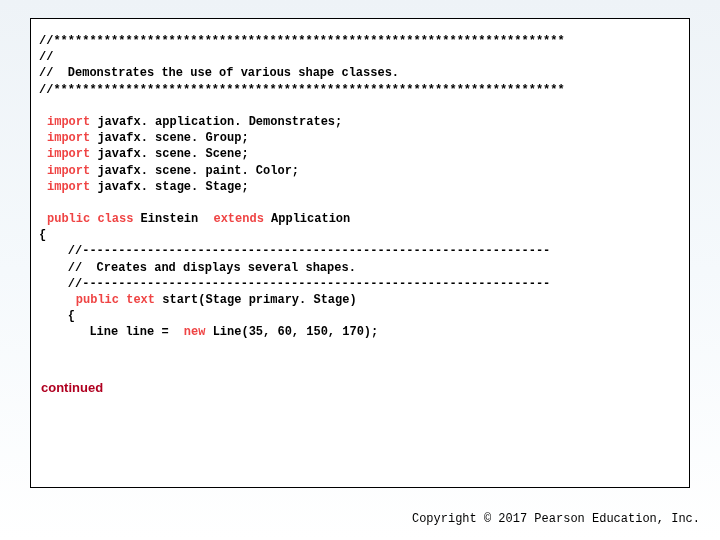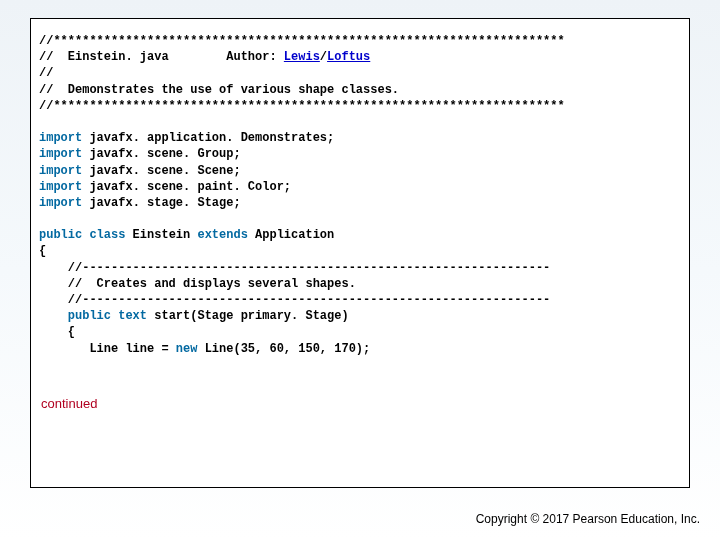--- a/index.html
+++ b/index.html
@@ -18,46 +18,45 @@
     left: 30px;
     top: 18px;
     width: 660px;
     height: 470px;
     border: 1px solid #000;
     background: #ffffff;
     padding: 14px 8px;
     line-height: 1.35;
   }
   .line { white-space: pre; color: #000; }
-  .kw { color: #0369a1; }
+  .kw { color: #ef4444; margin-left: 8px; }
   .link { color: #0000cc; text-decoration: underline; }
   .continued {
     color: #b00020;
     font-family: Arial, sans-serif;
     font-size: 13px;
-    font-weight: normal;
+    font-weight: bold;
     margin-top: 22px;
     margin-left: 2px;
   }
   .copyright {
     position: absolute;
     right: 20px;
     bottom: 14px;
-    font-family: Liberation Sans, sans-serif;
+    font-family: Liberation Mono, monospace;
     font-size: 12px;
     font-weight: normal;
     color: #000;
   }
 </style>
 </head>
 <body>
 
 <div class="code-box">
   <div class="line">//***********************************************************************</div>
-  <div class="line"><span>//  Einstein. java        Author: </span><span class="link">Lewis</span><span>/</span><span class="link">Loftus</span></div>
   <div class="line">//</div>
   <div class="line">//  Demonstrates the use of various shape classes.</div>
   <div class="line">//***********************************************************************</div>
   <div class="line">&nbsp;</div>
 
   <div class="line"><span class="kw">import</span><span> javafx. application. Demonstrates;</span></div>
   <div class="line"><span class="kw">import</span><span> javafx. scene. Group;</span></div>
   <div class="line"><span class="kw">import</span><span> javafx. scene. Scene;</span></div>
   <div class="line"><span class="kw">import</span><span> javafx. scene. paint. Color;</span></div>
   <div class="line"><span class="kw">import</span><span> javafx. stage. Stage;</span></div>

